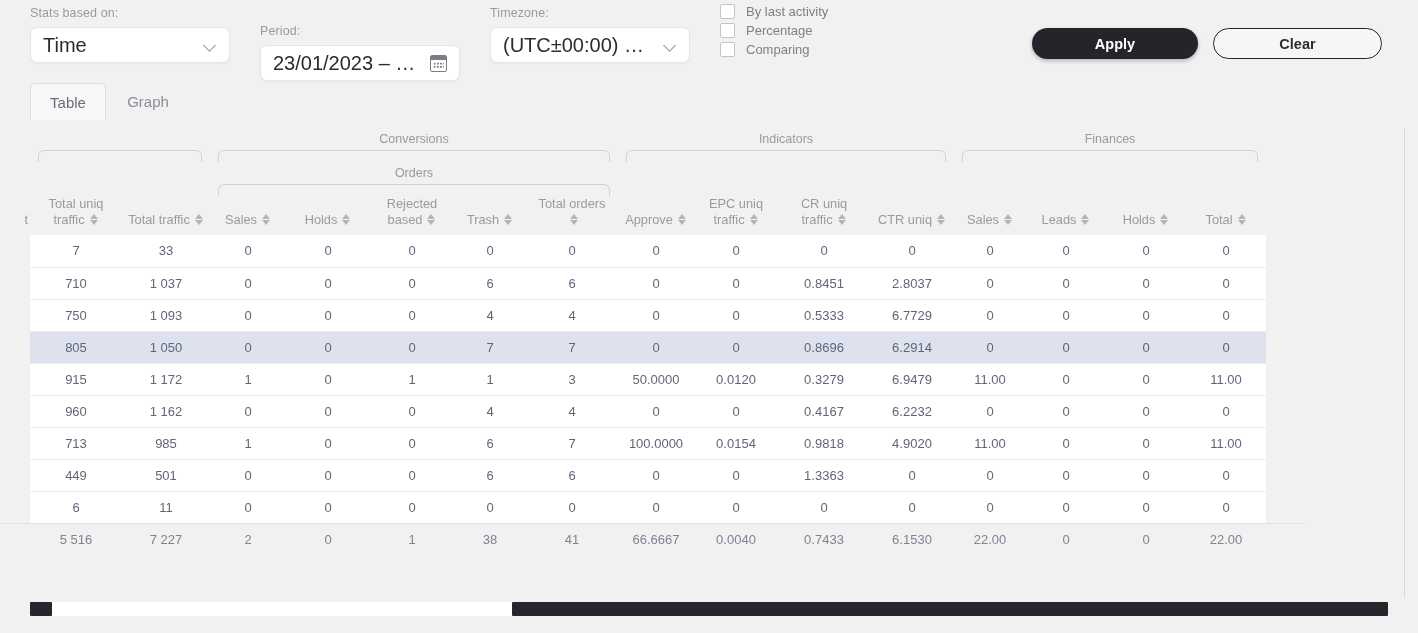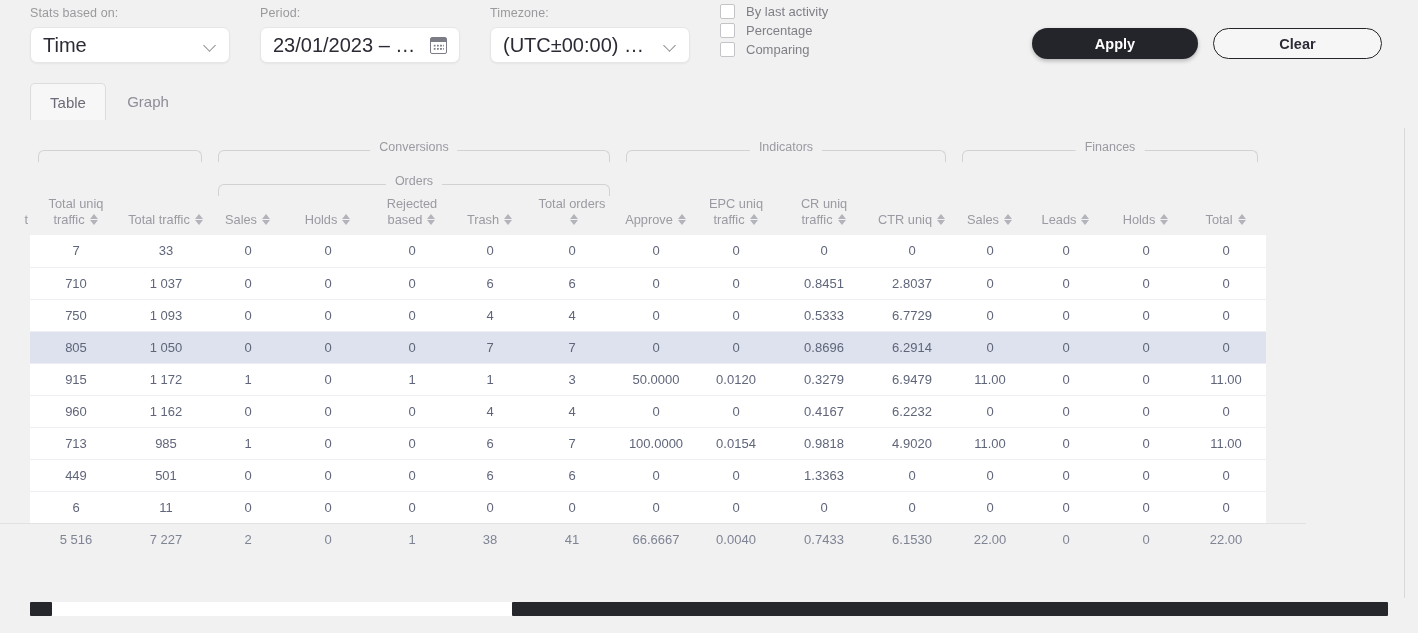--- a/index.html
+++ b/index.html
@@ -124,21 +124,21 @@
   .bracket .line {
     position: absolute; left: 0; right: 0; bottom: 0; height: 12px;
     border-top: 1px solid #d2d2d2;
     border-left: 1px solid #d2d2d2;
     border-right: 1px solid #d2d2d2;
     border-radius: 6px 6px 0 0;
     border-bottom: none;
   }
   .bracket .cap {
     position: absolute; left: 50%; transform: translateX(-50%);
-    bottom: 8px; background: #f1f1f1; padding: 0 9px;
+    bottom: 16px; background: #f1f1f1; padding: 0 9px;
     font-size: 12.5px; color: #9a9aa2; white-space: nowrap;
   }
 
   
   thead .hdr th {
     font-weight: normal; font-size: 12.8px; color: #9a9aa2;
     vertical-align: bottom; padding: 0 6px 7px 6px; line-height: 16px;
     background: #f1f1f1;
   }
   .sorter {
@@ -196,21 +196,21 @@
   <div class="filterbar">
 
     <div class="field" style="left:30px; top:6px; width:200px;">
       <span class="field-label">Stats based on:</span>
       <div class="control">
         <span class="val">Time</span>
         <span class="chev"></span>
       </div>
     </div>
 
-    <div class="field" style="left:260px; top:6px; width:200px;">
+    <div class="field" style="left:260px; top:24px; width:200px;">
       <span class="field-label">Period:</span>
       <div class="control">
         <span class="val">23/01/2023 – 01/02/2...</span>
         <span class="cal"></span>
       </div>
     </div>
 
     <div class="field" style="left:490px; top:6px; width:200px;">
       <span class="field-label">Timezone:</span>
       <div class="control">

